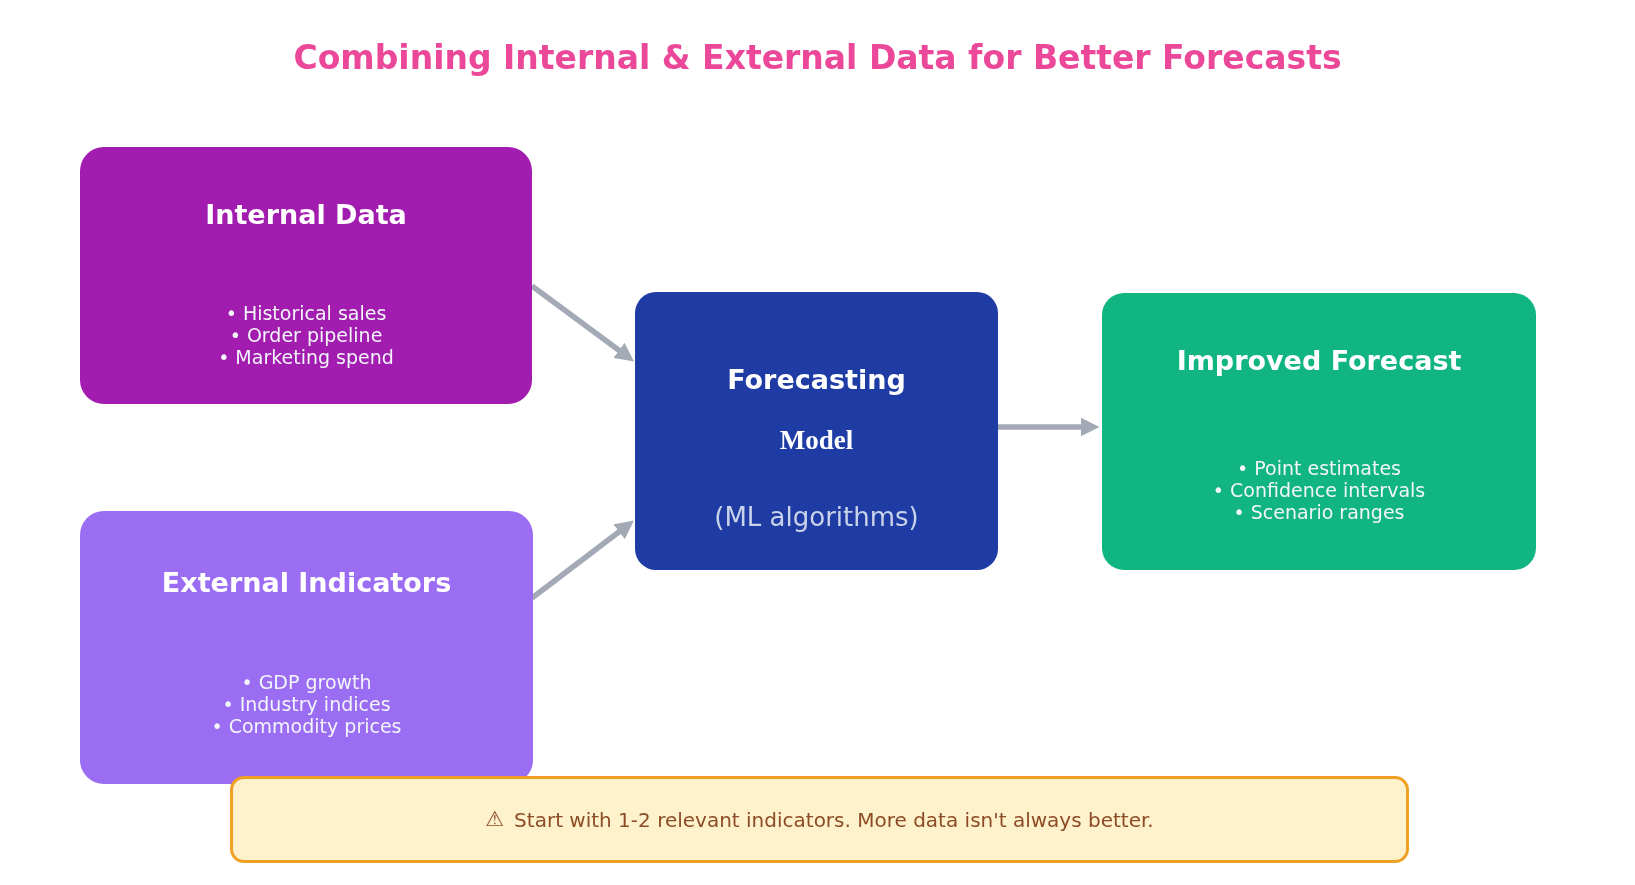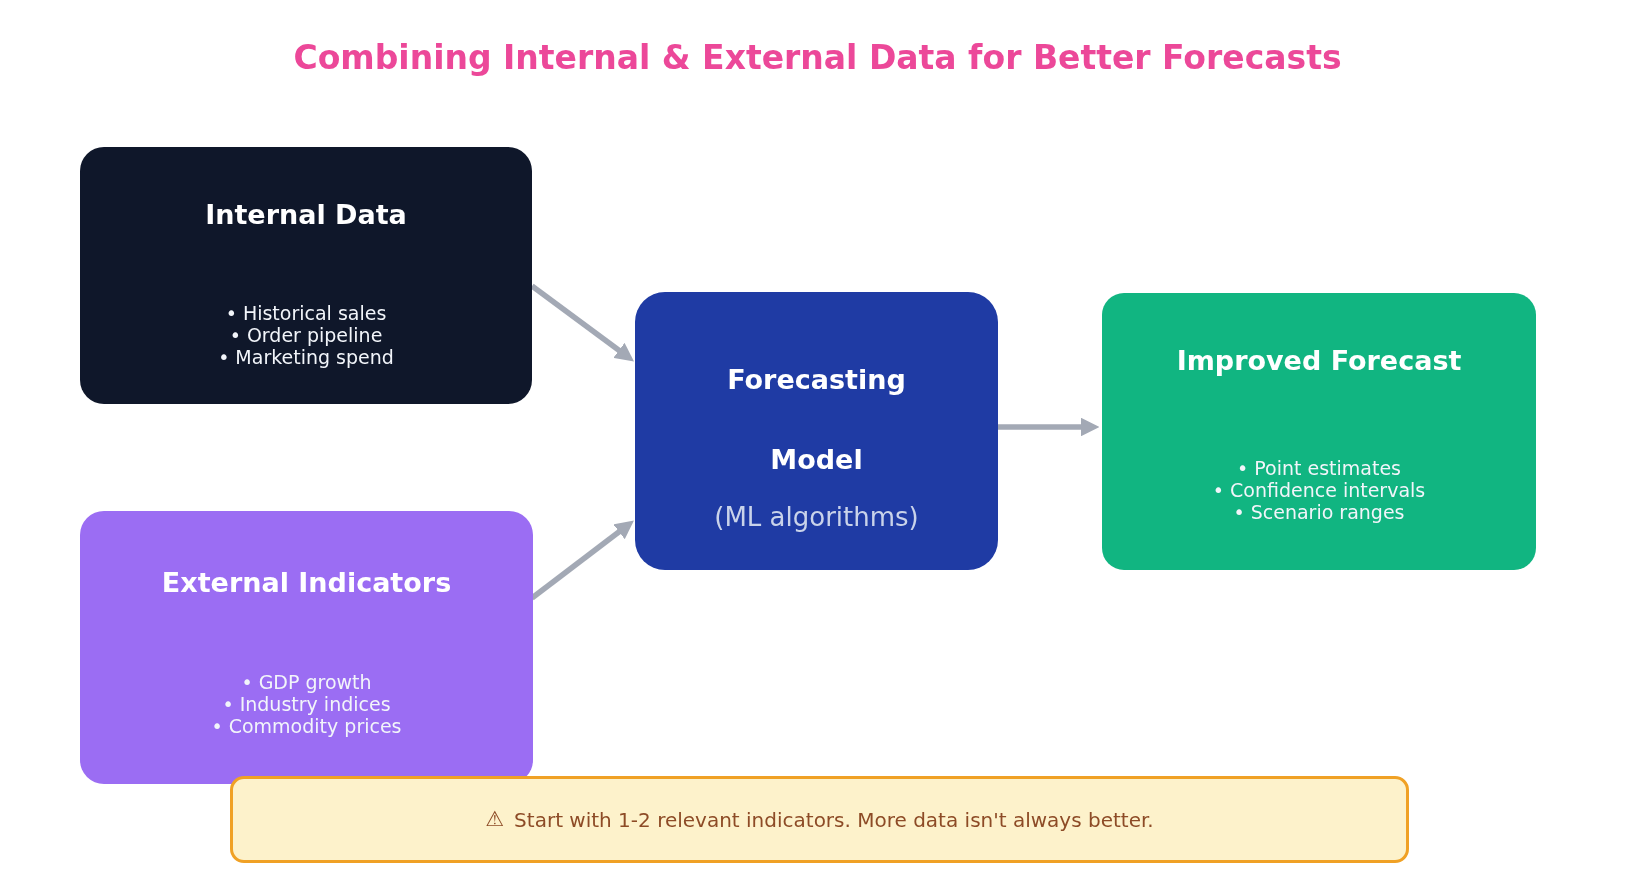--- a/index.html
+++ b/index.html
@@ -7,44 +7,44 @@
     position:relative; width:1635px; height:885px; background:#ffffff;
     font-family:"DejaVu Sans", "Liberation Sans", sans-serif; overflow:hidden;
   }
   .title {
     position:absolute; left:0; top:40px; width:1635px; margin:0;
     text-align:center; font-size:33px; font-weight:bold; color:#ec4899;
     line-height:36px;
   }
   .arrows { position:absolute; left:0; top:0; }
   .box { position:absolute; color:#ffffff; }
-  .box-internal { left:80px;  top:147px; width:452px; height:257px; background:#0f172a; border-radius:24px; }
+  .box-internal { left:80px;  top:147px; width:452px; height:257px; background:#a21caf; border-radius:24px; }
   .box-external { left:80px;  top:511px; width:453px; height:273px; background:#9b6df3; border-radius:24px; }
-  .box-model    { left:635px; top:292px; width:363px; height:278px; background:#1f3ba4; border-radius:30px; }
+  .box-model    { left:635px; top:292px; width:363px; height:278px; background:#1f3ba4; border-radius:21px; }
   .box-forecast { left:1102px;top:293px; width:434px; height:277px; background:#11b581; border-radius:22px; }
   .box-title {
     position:absolute; left:0; width:100%; text-align:center;
     font-size:27px; font-weight:bold; line-height:32px; color:#ffffff;
   }
   .box-internal .box-title { top:52px; }
   .box-external .box-title { top:56px; }
   .box-forecast .box-title { top:52px; }
   .box-bullets {
     position:absolute; left:0; width:100%; text-align:center;
     font-size:19px; line-height:22px; color:#f2f5fa;
   }
   .box-internal .box-bullets { top:155px; }
   .box-external .box-bullets { top:160px; }
   .box-forecast .box-bullets { top:164px; }
   .model-line {
     position:absolute; left:0; width:100%; text-align:center;
     font-size:27px; font-weight:bold; line-height:32px; color:#ffffff;
   }
   .model-line-1 { top:72px; }
-  .model-line-2 { top:152px; }
+  .model-line-2 { top:132px;font-family:Liberation Serif, serif; }
   .model-sub {
     position:absolute; left:0; width:100%; text-align:center; top:212px;
     font-size:26px; font-weight:normal; line-height:26px; color:#c9d3ea;
   }
   .note {
     position:absolute; left:230px; top:776px; width:1179px; height:87px;
     box-sizing:border-box; background:#fdf2cb; border:3.5px solid #f0a125;
     border-radius:14px; display:flex; align-items:center; justify-content:center;
     gap:10px; color:#8d4b26; font-size:20px;
   }

